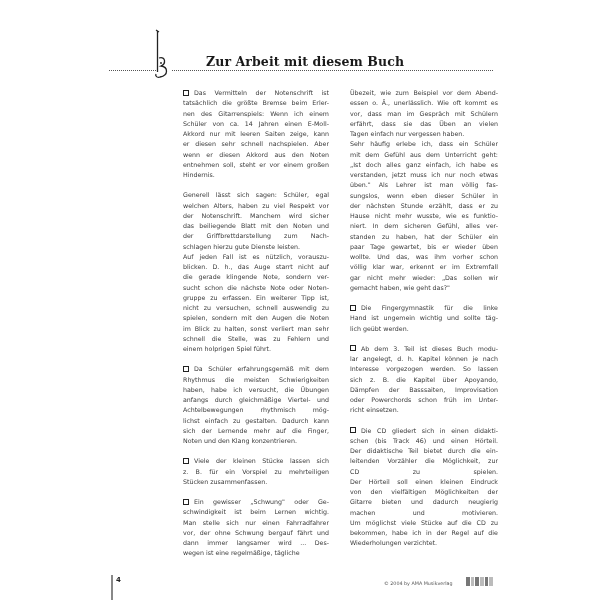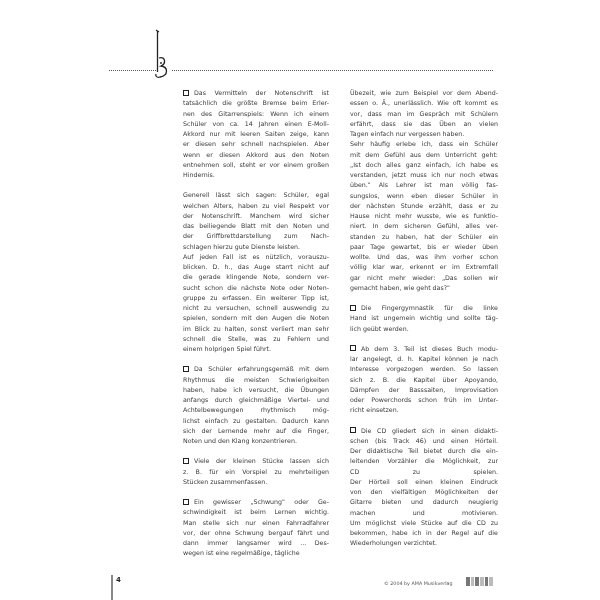--- a/index.html
+++ b/index.html
@@ -70,20 +70,21 @@
 <div class="page">
 
   <div class="header-rule-left"></div>
   <svg class="guitar-icon" viewBox="0 0 24 52">
     <path d="M6 2 L9 4" stroke="#222" stroke-width="1.2" fill="none"></path>
     <line x1="7.5" y1="3" x2="7.5" y2="44" stroke="#222" stroke-width="1.3"></line>
     <path d="M9 30 C16 28 16 36 11 38 C18 39 19 47 10 49 C7 50 5 48 6 46" stroke="#222" stroke-width="1.3" fill="none"></path>
     <circle cx="11" cy="35" r="0.9" fill="#222"></circle>
   </svg>
   <div class="header-rule-right"></div>
+  <div class="page-title">Zur Arbeit mit diesem Buch</div>
 
   <div class="column col-left" id="col-left">
       <div class="para">
         <span class="line"><span class="checkbox-icon"></span>Das Vermitteln der Notenschrift ist</span>
         <span class="line">tatsächlich die größte Bremse beim Erler-</span>
         <span class="line">nen des Gitarrenspiels: Wenn ich einem</span>
         <span class="line">Schüler von ca. 14 Jahren einen E-Moll-</span>
         <span class="line">Akkord nur mit leeren Saiten zeige, kann</span>
         <span class="line">er diesen sehr schnell nachspielen. Aber</span>
         <span class="line">wenn er diesen Akkord aus den Noten</span>

